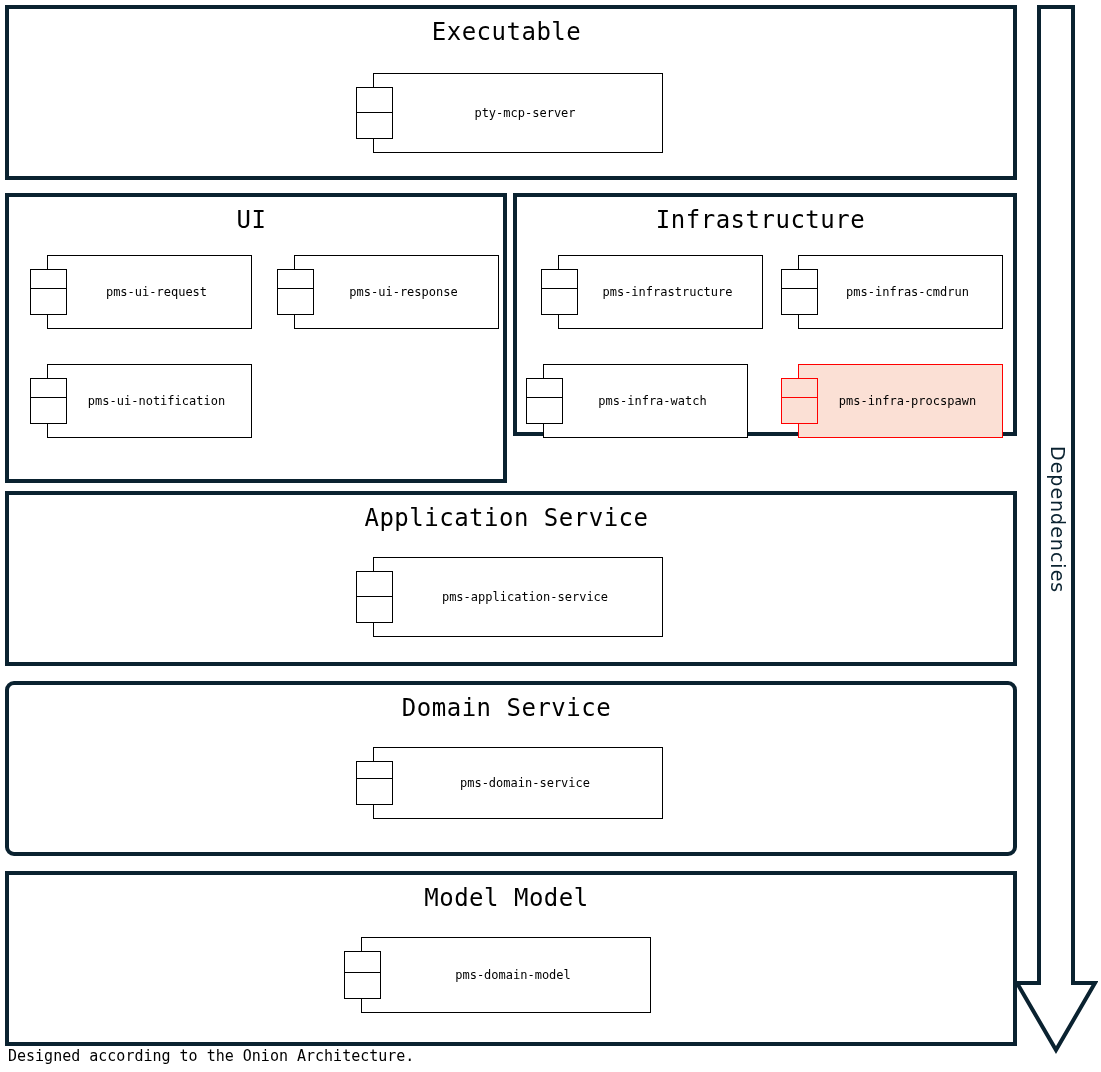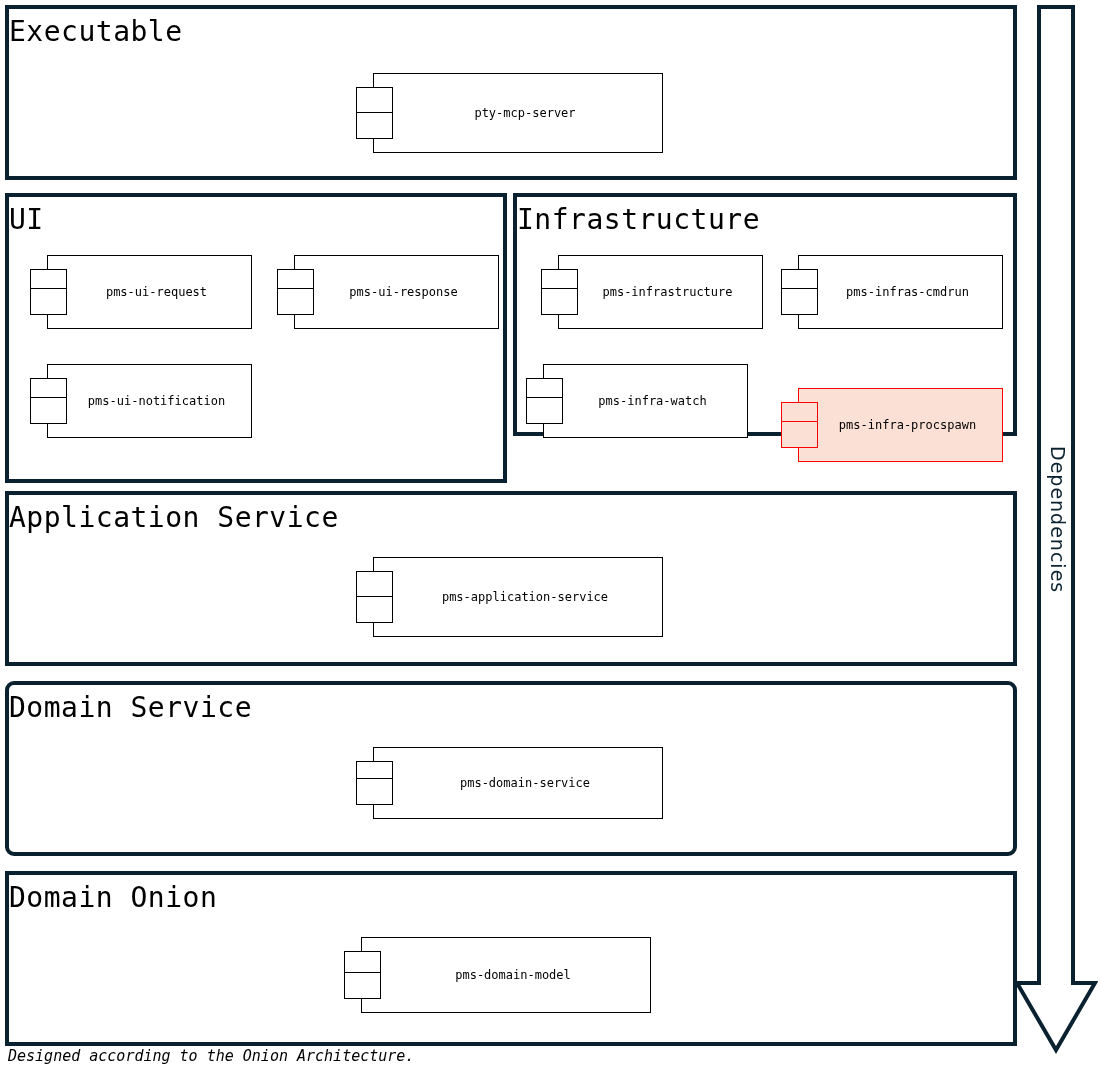--- a/index.html
+++ b/index.html
@@ -23,22 +23,23 @@
     position: absolute;
     box-sizing: border-box;
     border: 4px solid #0a2230;
     background: #ffffff;
   }
   .layer-title {
     position: absolute;
     top: 10px;
     left: 0;
     right: 9px;
-    font-family: "DejaVu Sans Mono", monospace;
-    font-size: 28px;
+    text-align: center;
+    font-family: "DejaVu Sans Mono", monospace;
+    font-size: 24px;
     line-height: 26px;
     color: #000000;
     letter-spacing: 0.5px;
     white-space: nowrap;
   }
 
   
   .component {
     position: absolute;
     box-sizing: border-box;
@@ -66,21 +67,20 @@
     background: #ffffff;
     left: -18px;
   }
   .tab.top { top: 13px; }
   .tab.bottom { bottom: 13px; }
 
   
   .component.hl {
     border-color: #ff0000;
     background: #fbe0d5;
-    margin-top: 24px;
   }
   .component.hl .tab {
     border-color: #ff0000;
     background: #fbe0d5;
   }
 
   
   #dep-arrow {
     position: absolute;
     left: 1014px;
@@ -108,21 +108,20 @@
     white-space: nowrap;
     letter-spacing: 1px;
   }
 
   
   #caption {
     position: absolute;
     left: 8px;
     top: 1046px;
     font-family: "DejaVu Sans Mono", monospace;
-    font-style: italic;
     font-size: 15px;
     line-height: 20px;
     color: #000000;
     white-space: nowrap;
   }
 </style>
 </head>
 <body>
 
 <div id="canvas">
@@ -201,21 +200,21 @@
     <div class="layer-title">Domain Service</div>
 
     <div class="component" style="left:364px; top:62px; width:290px; height:72px;">
       <span class="tab top"></span>
       <span class="tab bottom"></span>
       <span class="cname">pms-domain-service</span>
     </div>
   </div>
 
   <div class="layer" style="left:5px; top:871px; width:1012px; height:175px;">
-    <div class="layer-title">Domain Onion</div>
+    <div class="layer-title">Model Model</div>
 
     <div class="component" style="left:352px; top:62px; width:290px; height:76px;">
       <span class="tab top"></span>
       <span class="tab bottom"></span>
       <span class="cname">pms-domain-model</span>
     </div>
   </div>
 
   <svg id="dep-arrow" viewBox="0 0 84 1060" preserveAspectRatio="none">
     <polygon points="25,2 59,2 59,978 81,978 42,1045 3,978 25,978" fill="#ffffff" stroke="#0a2230" stroke-width="4" stroke-linejoin="miter" vector-effect="non-scaling-stroke"></polygon>

